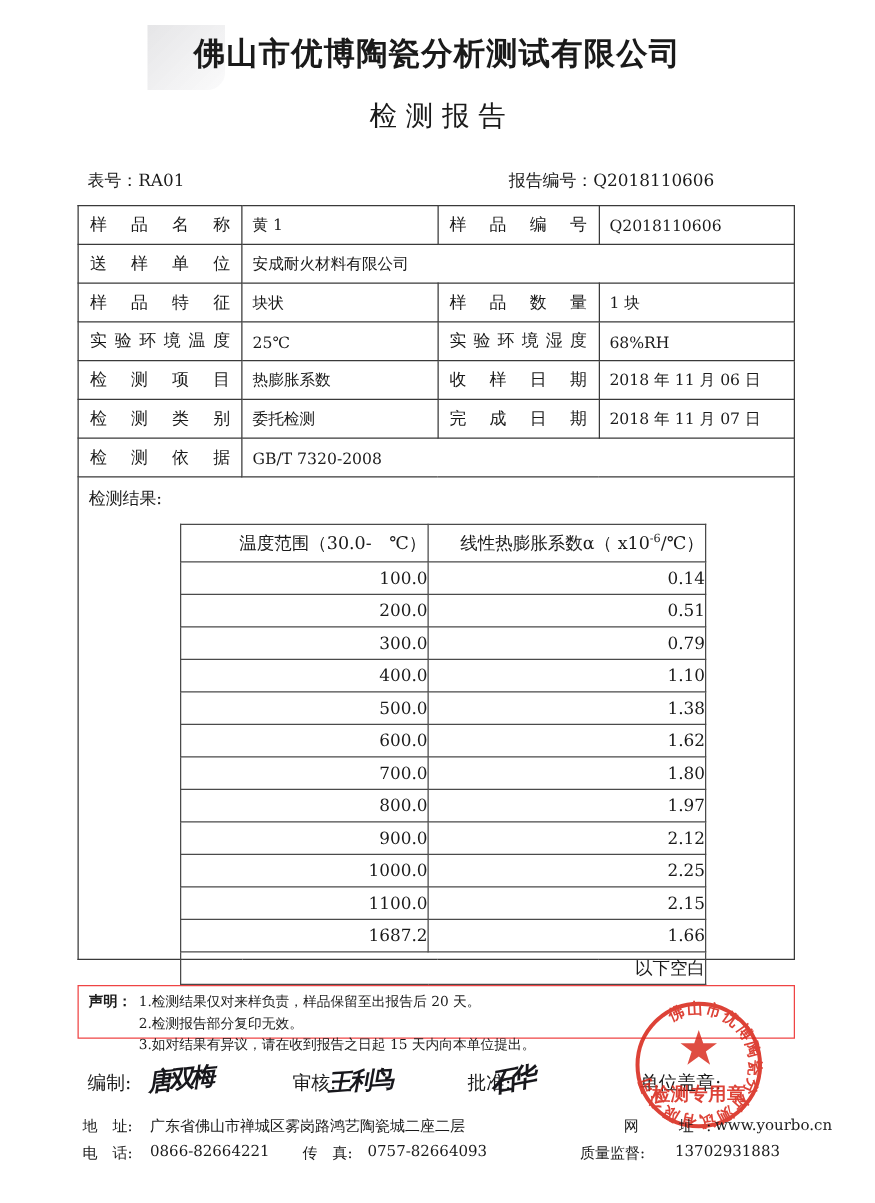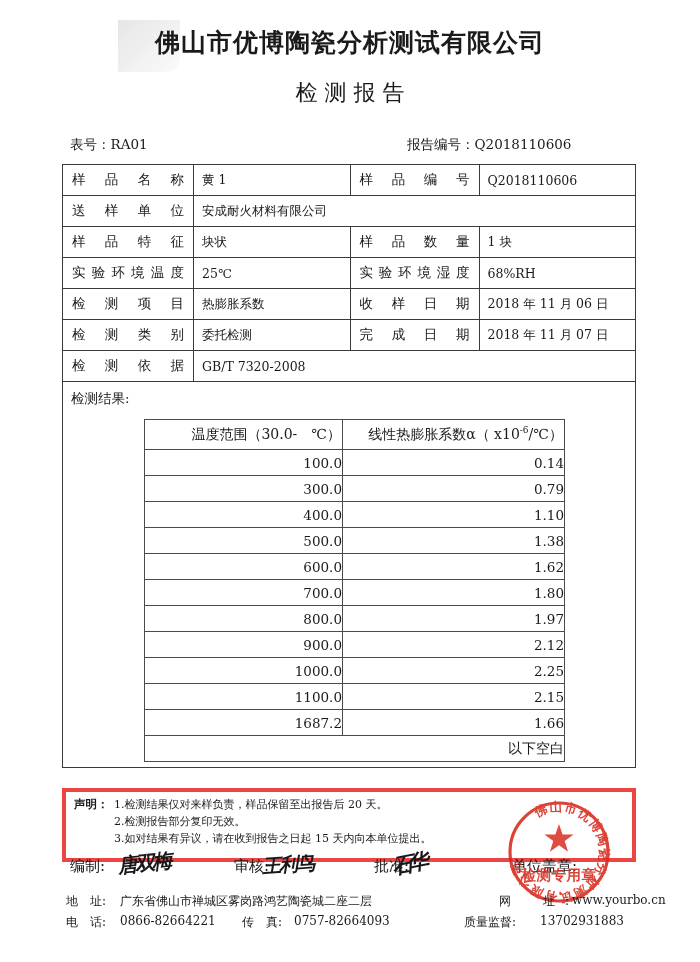--- a/index.html
+++ b/index.html
@@ -141,22 +141,22 @@
   sup.sup-small {
     font-size: 9px;
     vertical-align: super;
   }
 
   
   .decl-box {
     position: absolute;
     left: 62px; top: 788px;
     width: 574px;
-    height: 74px;
-    border: 4px solid #ef4444;
+    height: 43px;
+    border: 1px solid #ef4444;
     box-sizing: border-box;
   }
   .decl-title {
     position: absolute;
     left: 8px; top: 5px;
     font-size: 11.5px;
     font-weight: bold;
   }
   .decl-item {
     position: absolute;
@@ -289,20 +289,24 @@
           <thead>
             <tr>
               <th class="col-temp">温度范围（30.0-　℃）</th>
               <th class="col-alpha"><span>线性热膨胀系数α（ x10</span><sup class="sup-small">-6</sup><span>/℃）</span></th>
             </tr>
           </thead>
           <tbody id="results-body">
                 <tr>
                   <td class="col-temp">100.0</td>
                   <td class="col-alpha">0.14</td>
+                </tr>
+                <tr>
+                  <td class="col-temp">200.0</td>
+                  <td class="col-alpha">0.51</td>
                 </tr>
                 <tr>
                   <td class="col-temp">300.0</td>
                   <td class="col-alpha">0.79</td>
                 </tr>
                 <tr>
                   <td class="col-temp">400.0</td>
                   <td class="col-alpha">1.10</td>
                 </tr>
                 <tr>

